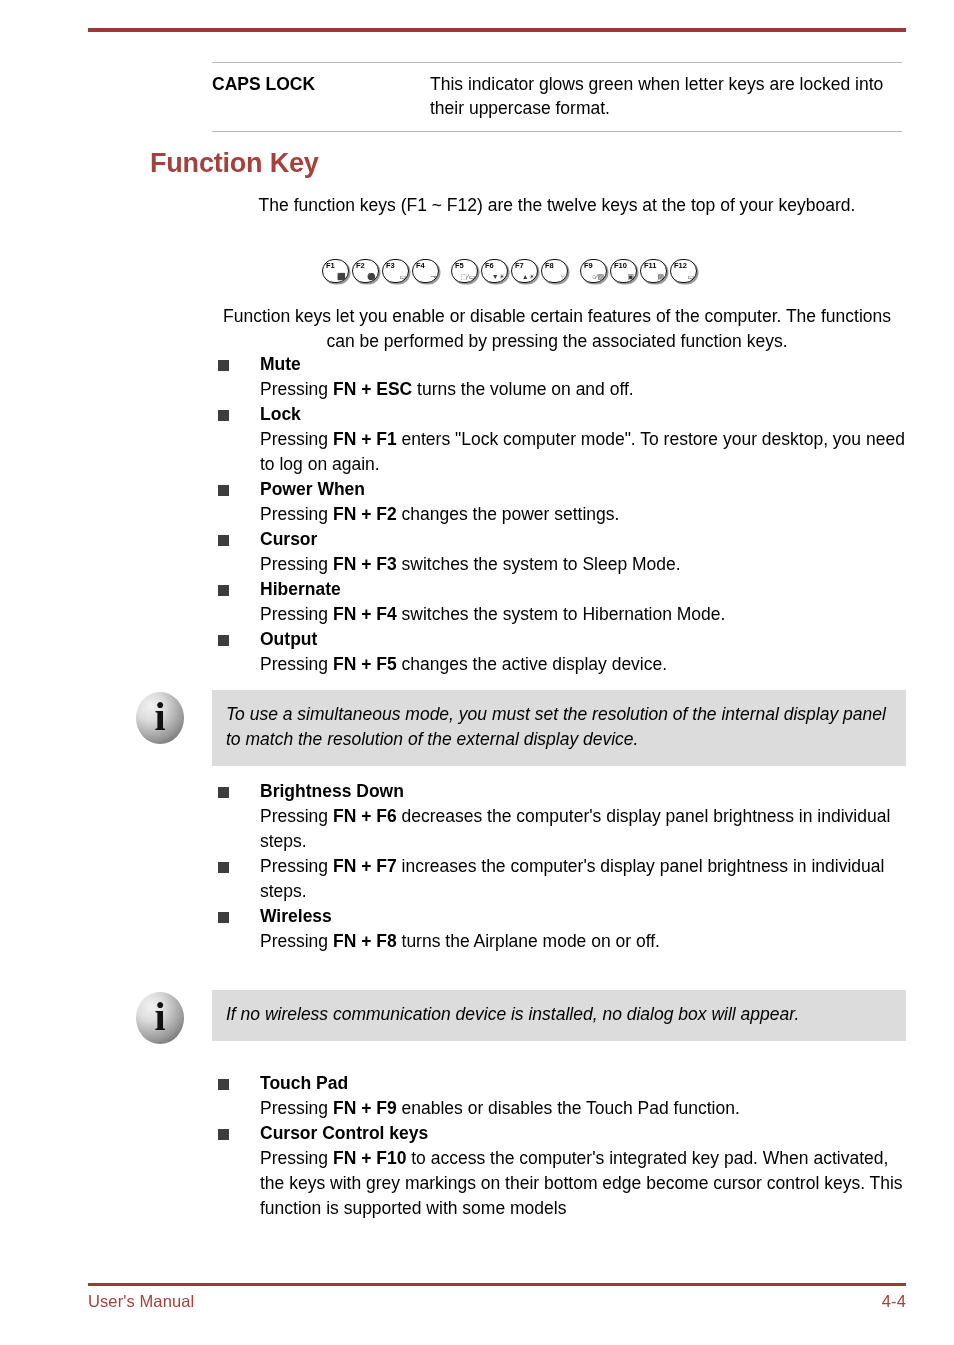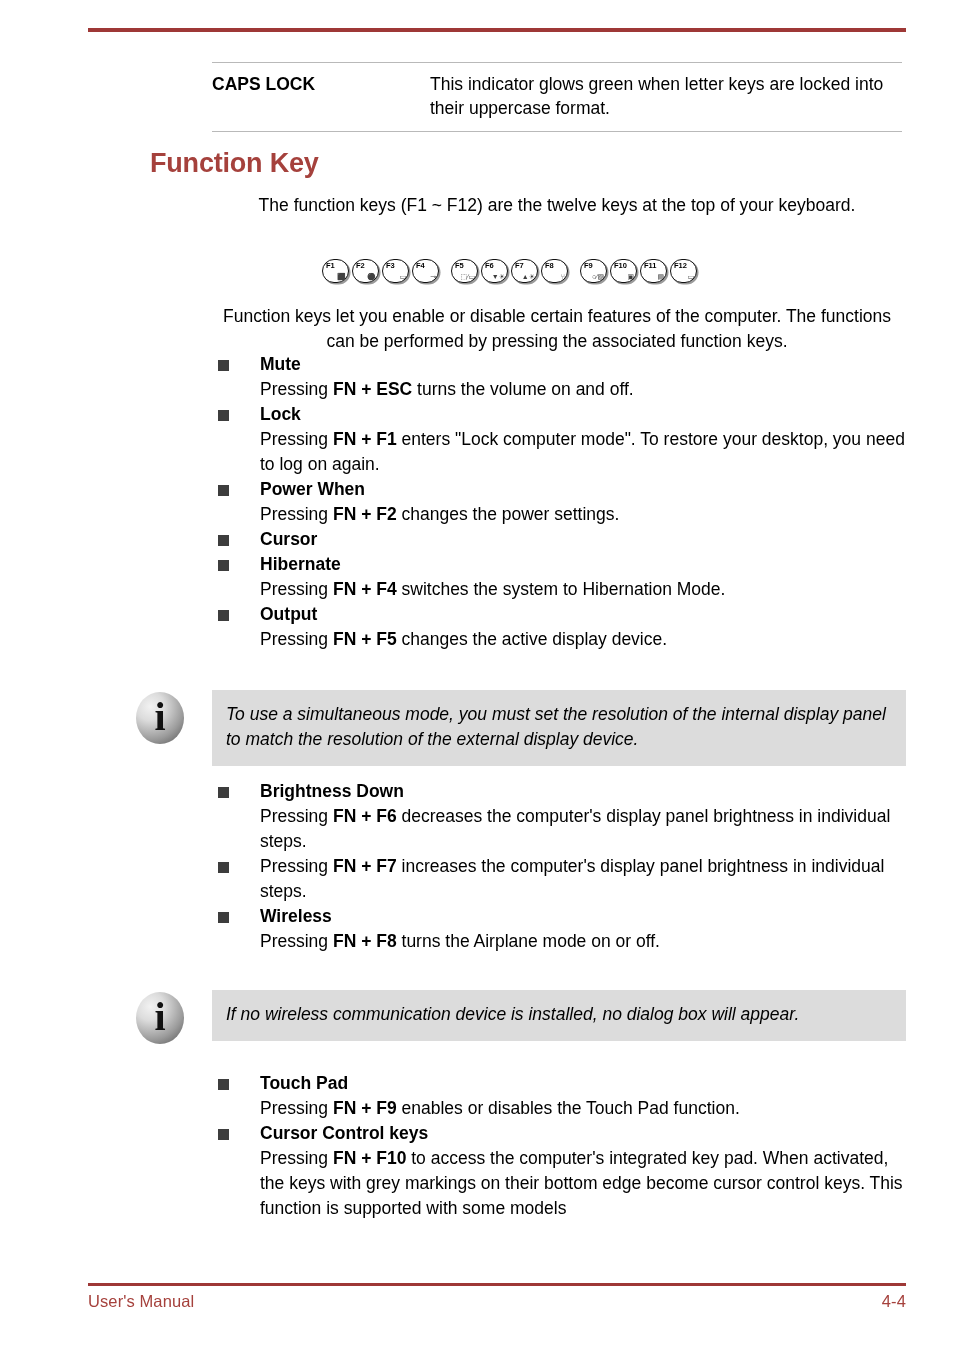--- a/index.html
+++ b/index.html
@@ -319,20 +319,21 @@
         <div class="bullet-body">Pressing <b>FN + F1</b> enters "Lock computer mode". To restore your desktop, you need to log on again.</div>
       </div>
       <div class="bullet-item">
         <span class="bullet-marker"></span>
         <div class="bullet-title">Power When</div>
         <div class="bullet-body">Pressing <b>FN + F2</b> changes the power settings.</div>
       </div>
       <div class="bullet-item">
         <span class="bullet-marker"></span>
         <div class="bullet-title">Cursor</div>
+        <div class="bullet-body">Pressing <b>FN + F3</b> switches the system to Sleep Mode.</div>
       </div>
       <div class="bullet-item">
         <span class="bullet-marker"></span>
         <div class="bullet-title">Hibernate</div>
         <div class="bullet-body">Pressing <b>FN + F4</b> switches the system to Hibernation Mode.</div>
       </div>
       <div class="bullet-item">
         <span class="bullet-marker"></span>
         <div class="bullet-title">Output</div>
         <div class="bullet-body">Pressing <b>FN + F5</b> changes the active display device.</div>

